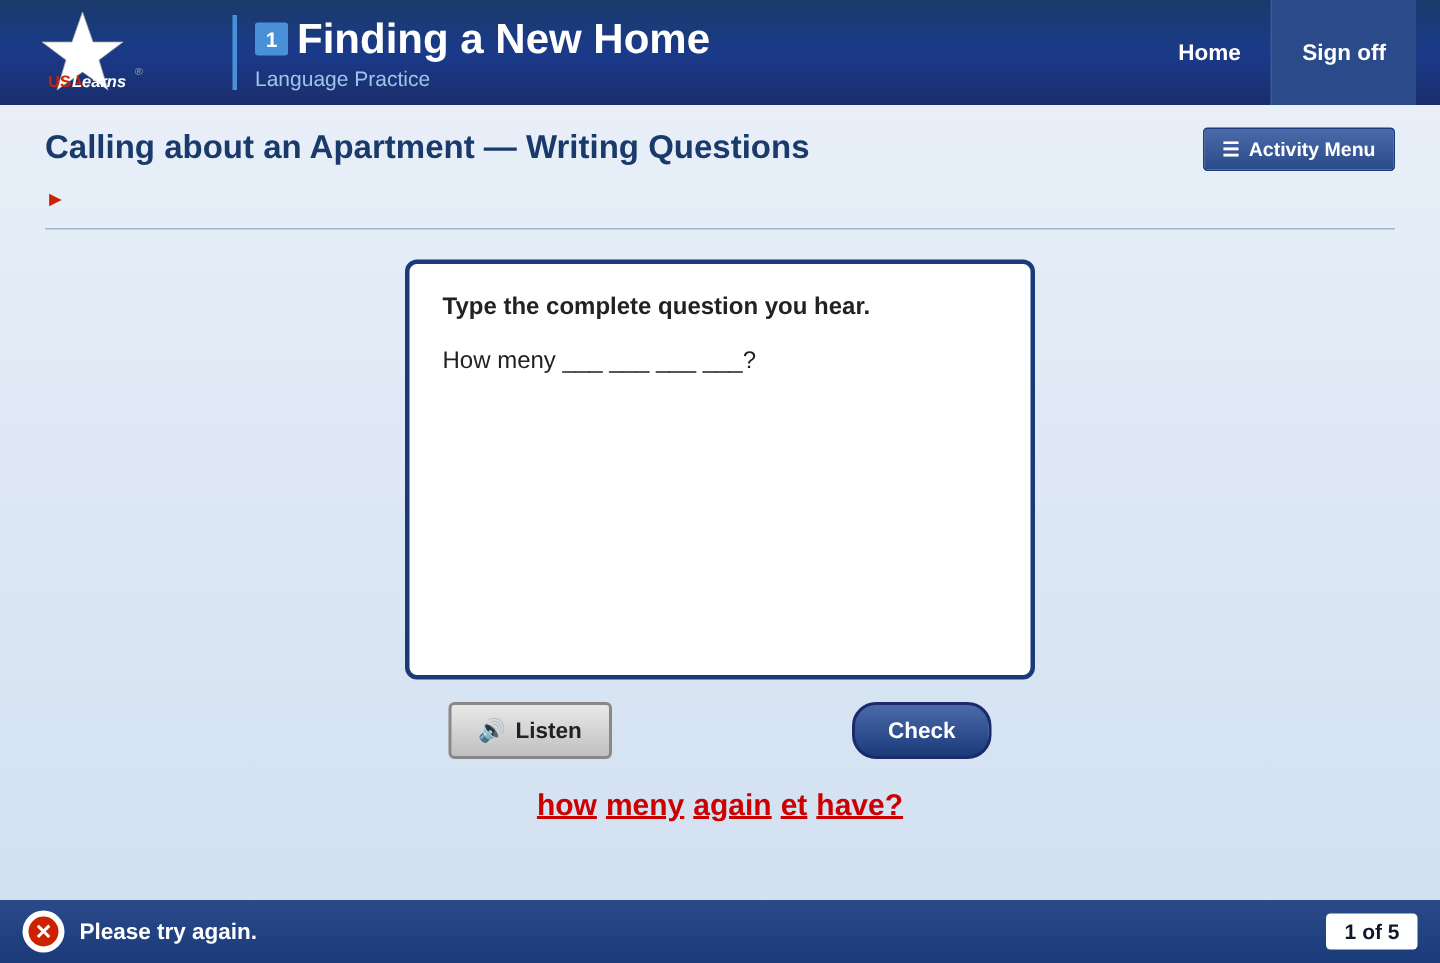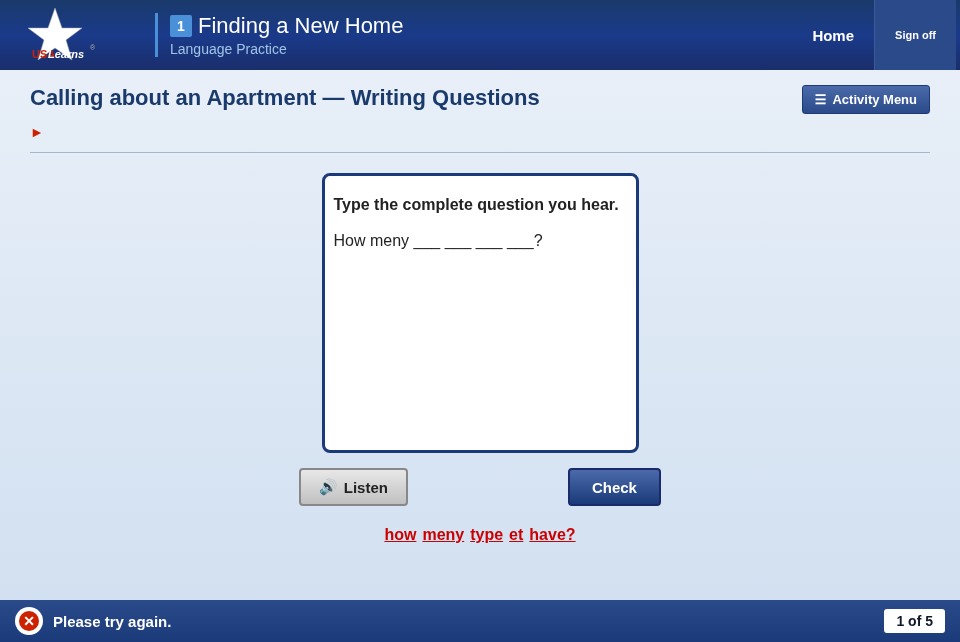--- a/index.html
+++ b/index.html
@@ -62,33 +62,33 @@
       border-radius: 2px;
     }
 
     #lesson-title-row {
       display: flex;
       align-items: center;
     }
 
     #lesson-title {
       color: white;
-      font-size: 22px;
-      font-weight: normal;
+      font-size: 28px;
+      font-weight: bold;
     }
 
     #lesson-subtitle {
       color: #a0c4e8;
       font-size: 14px;
       margin-top: 2px;
     }
 
     #nav-area {
       position: absolute;
-      right: 4px;
+      right: 16px;
       top: 0;
       display: flex;
       height: 70px;
     }
 
     #home-btn {
       display: flex;
       align-items: center;
       justify-content: center;
       color: white;
@@ -97,21 +97,21 @@
       padding: 0 20px;
       cursor: pointer;
       border-right: 1px solid #3a5a9a;
     }
 
     #signoff-btn {
       display: flex;
       align-items: center;
       justify-content: center;
       color: white;
-      font-size: 11px;
+      font-size: 15px;
       font-weight: bold;
       padding: 0 20px;
       cursor: pointer;
       background: #2a4a8a;
     }
 
     
     #main {
       background: linear-gradient(180deg, #e8eff8 0%, #d0dff0 100%);
       height: 572px;
@@ -170,23 +170,23 @@
     #question-container {
       display: flex;
       justify-content: center;
       margin-bottom: 15px;
     }
 
     #question-box {
       background: white;
       border: 3px solid #1a3a7a;
       border-radius: 8px;
-      width: 317px;
+      width: 420px;
       min-height: 280px;
-      padding: 20px 9px;
+      padding: 20px 22px;
       display: flex;
       flex-direction: column;
     }
 
     #question-prompt {
       font-size: 16px;
       font-weight: bold;
       color: #222;
       margin-bottom: 18px;
     }
@@ -226,35 +226,35 @@
       color: #222;
       cursor: pointer;
       display: flex;
       align-items: center;
       gap: 6px;
     }
 
     #check-btn {
       background: linear-gradient(180deg, #4a6aaa 0%, #1a3a7a 100%);
       border: 2px solid #1a2a6a;
-      border-radius: 4px;
+      border-radius: 16px;
       padding: 8px 22px;
       font-size: 15px;
       font-weight: bold;
       color: white;
       cursor: pointer;
     }
 
     
     #wrong-answer {
       display: flex;
       justify-content: center;
       align-items: center;
       margin-bottom: 10px;
-      font-size: 16px;
+      font-size: 20px;
       font-weight: bold;
       gap: 6px;
       flex-wrap: wrap;
       padding: 0 80px;
     }
 
     .answer-word {
       text-decoration: underline;
       color: #cc0000;
       font-weight: bold;
@@ -369,21 +369,21 @@
       <span>🔊</span>
       <span>Listen</span>
     </button>
     <button id="check-btn">Check</button>
   </div>
 
   <div id="wrong-answer">
 
   <span class="answer-word correct">how</span>
       <span class="answer-word correct">meny</span>
-      <span class="answer-word correct">type</span>
+      <span class="answer-word correct">again</span>
       <span class="answer-word correct">et</span>
       <span class="answer-word correct">have?</span>
     </div>
 
   <div id="status-bar">
     <div id="status-message">
       <div id="error-icon">
         <svg width="24" height="24" viewBox="0 0 24 24" xmlns="http://www.w3.org/2000/svg">
           <circle cx="12" cy="12" r="10" fill="#cc2200"></circle>
           <text x="12" y="17" text-anchor="middle" font-size="14" font-weight="bold" fill="white" font-family="Arial">✕</text>

